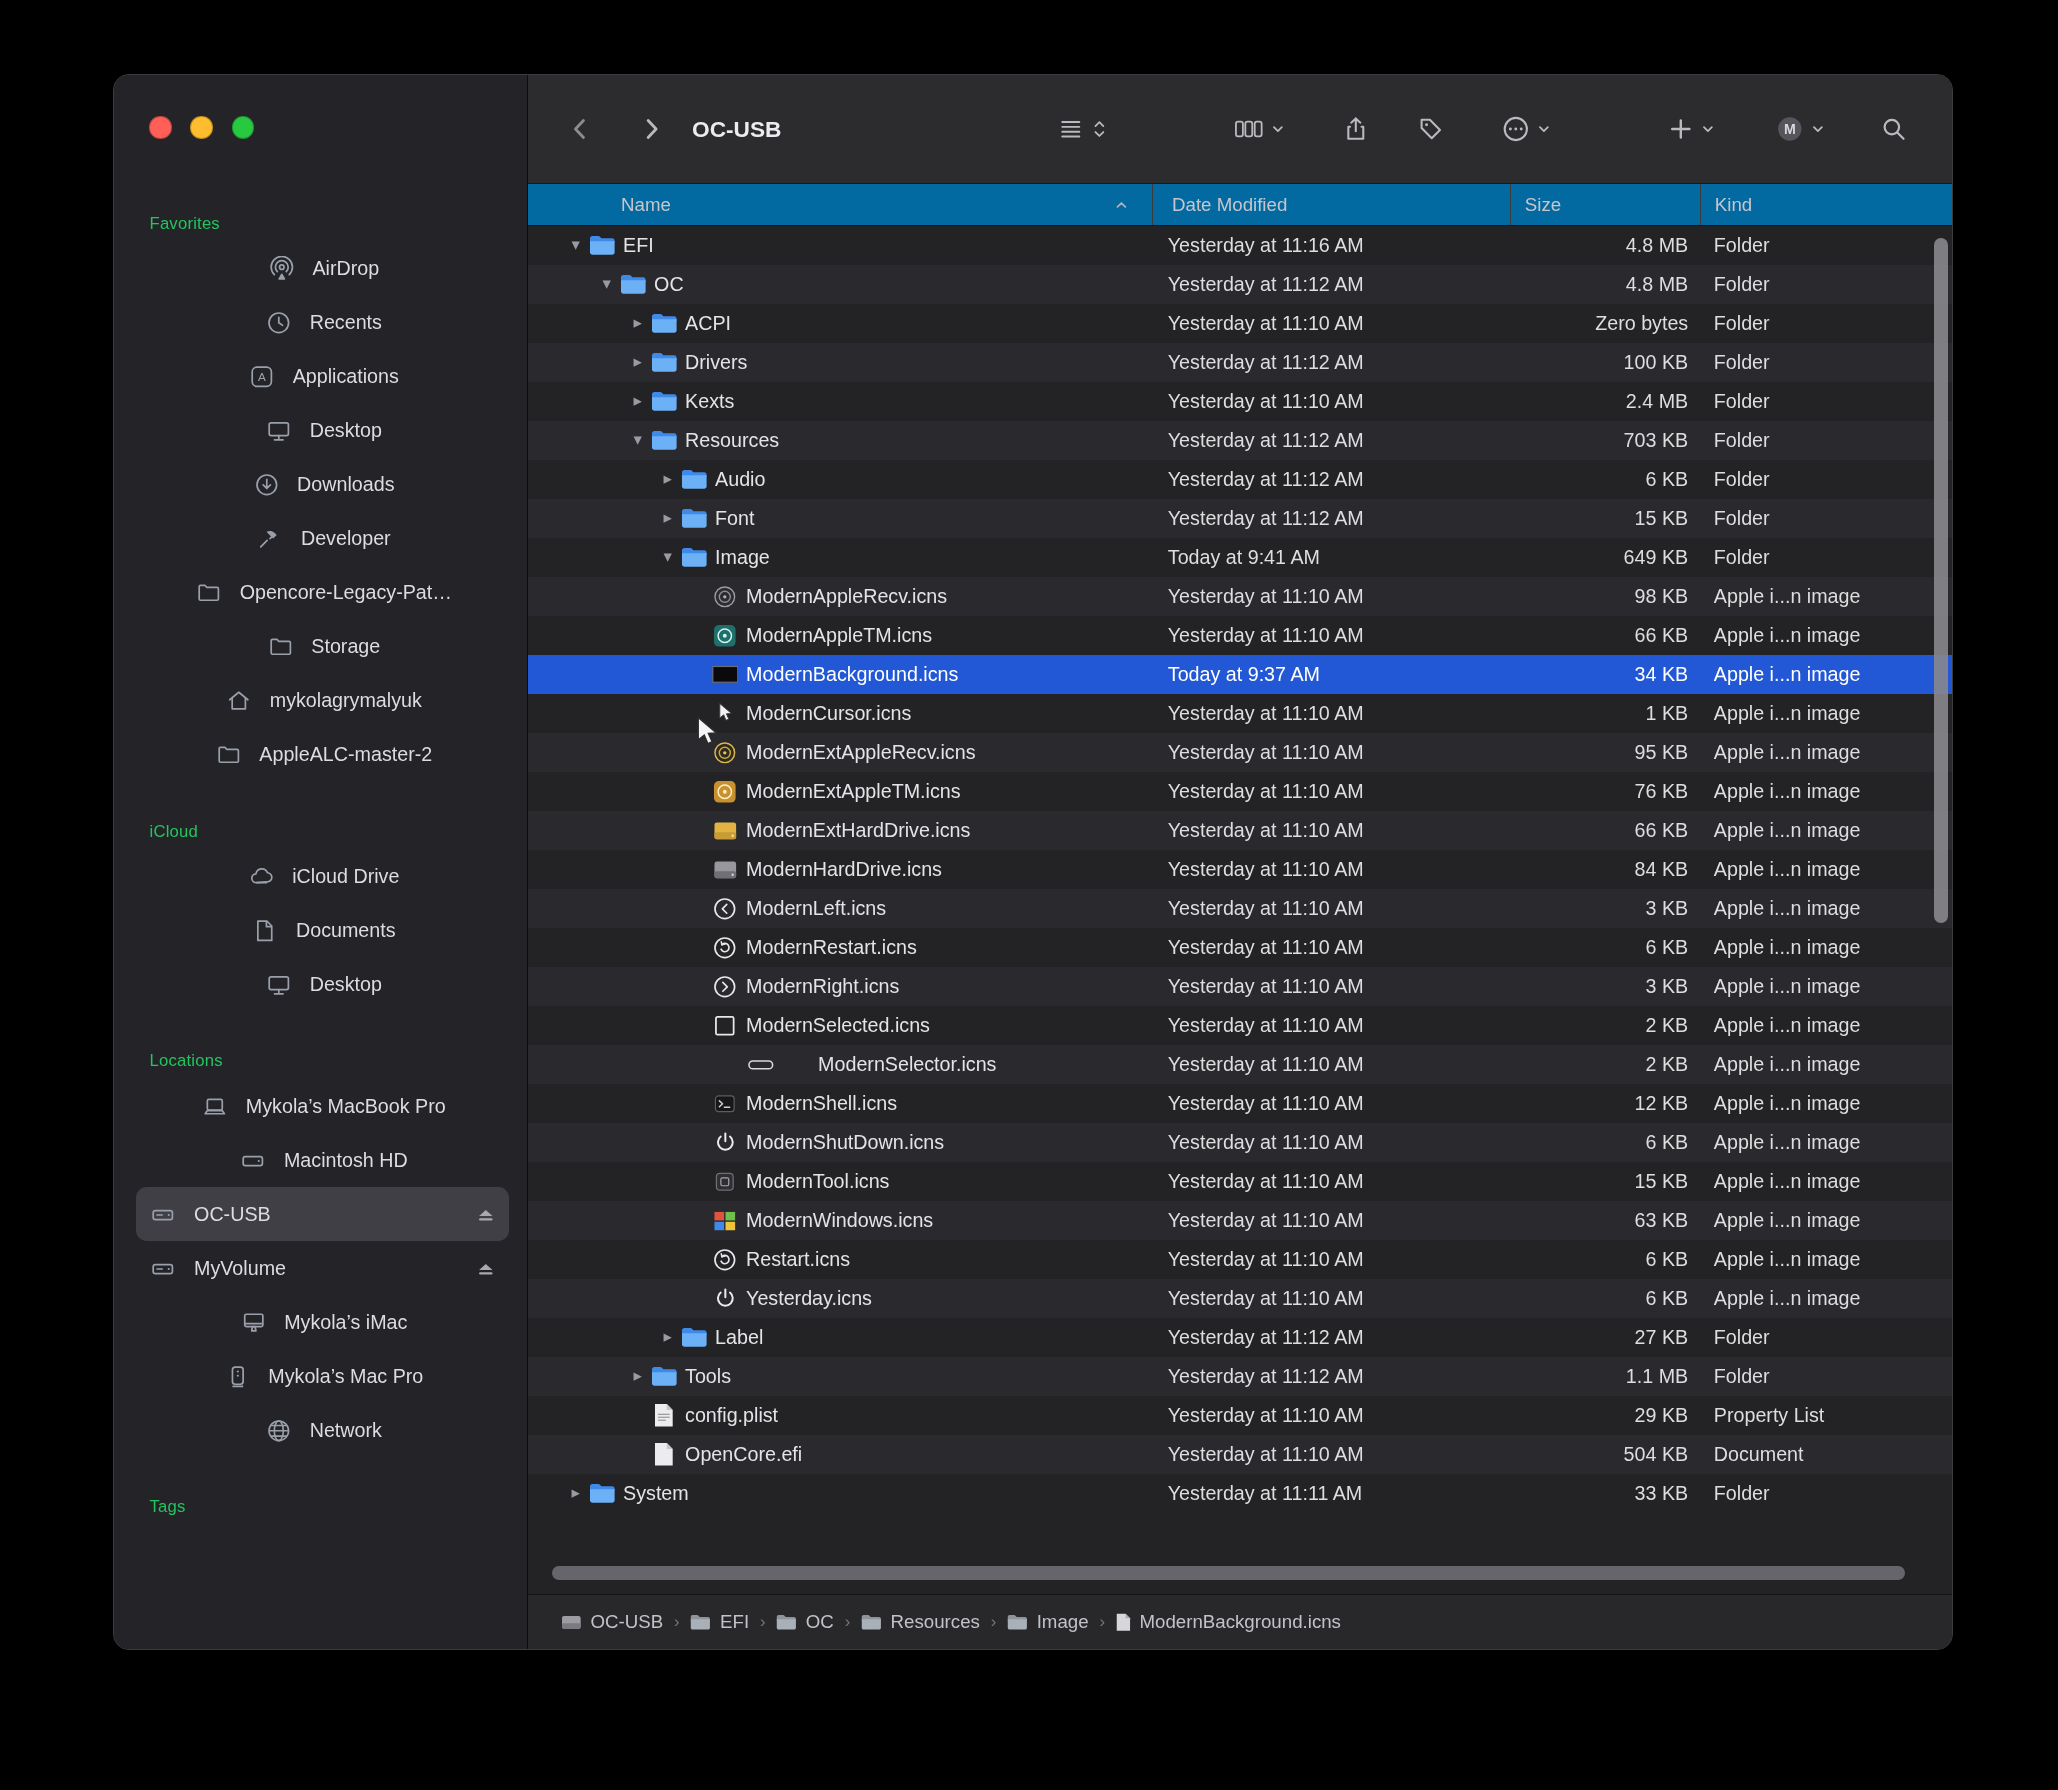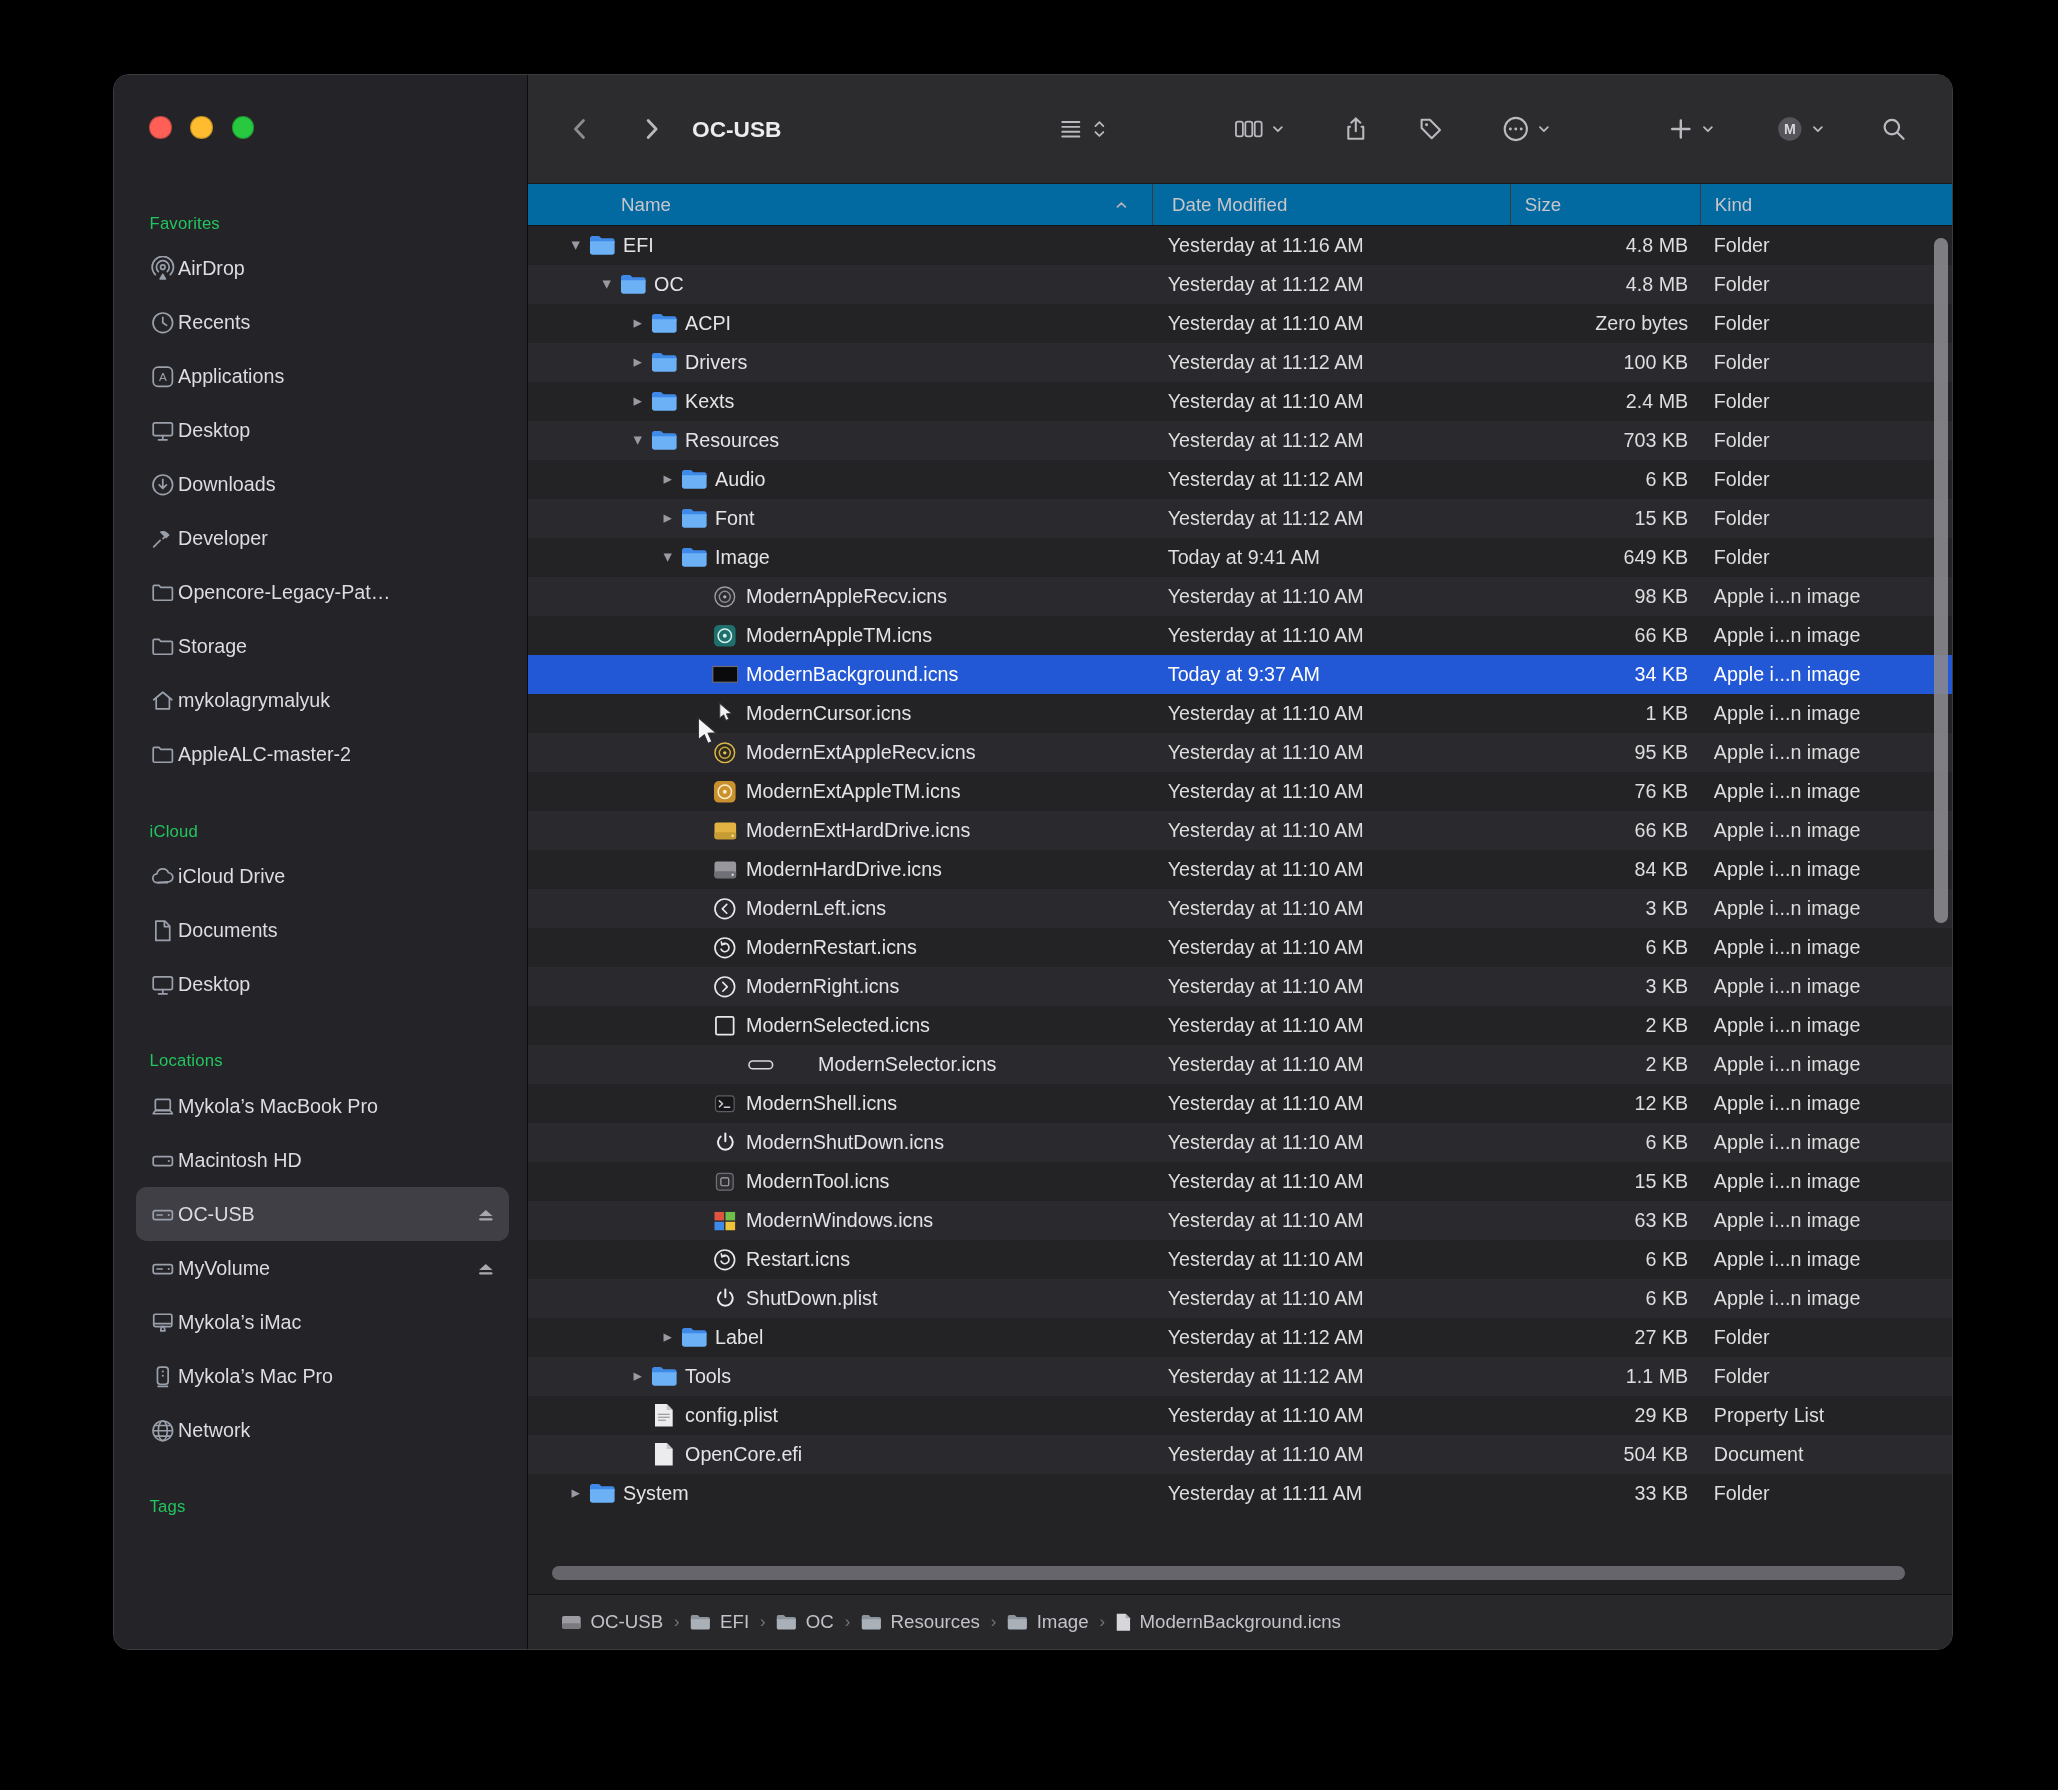--- a/index.html
+++ b/index.html
@@ -17,22 +17,22 @@
   .sidebar{width:413px;flex:none;background:#242428;border-right:1px solid #0c0c0d;position:relative;}
   .traffic{position:absolute;top:41px;left:35px;display:flex;gap:18.7px;}
   .light{width:20.7px;height:20.7px;border-radius:50%;border:1px solid rgba(0,0,0,.25);}
   .light.red{background:#ff5f57;}
   .light.yellow{background:#febc2e;}
   .light.green{background:#28c840;}
   .sb-sections{padding:99px 17.7px 0 21.7px;}
   .sb-section{margin-bottom:25.6px;}
   .sb-header{font-size:16.7px;font-weight:400;color:#22c55e;padding:7.9px 0 7.9px 13.8px;letter-spacing:0.2px;margin-top:32px;}
   .sb-item{
-    height:54px;display:flex;align-items:center;gap:1px;padding:0 11.8px 0 13.8px;
-    border-radius:10.8px;font-size:19.7px;color:#dcdce1;white-space:nowrap;overflow:hidden;
+    height:54px;display:flex;align-items:center;gap:17px;padding:0 11.8px 0 13.8px;
+    border-radius:10.8px;font-size:19.7px;color:#dcdce1;white-space:nowrap;overflow:hidden;justify-content:center;
   }
   .sb-item.selected{background:var(--sb-selected,#3f3f45);}
   .sb-item .icon{width:27.6px;height:27.6px;flex:none;display:flex;align-items:center;justify-content:center;color:#9aa0ab;}
   .sb-item .sb-label{overflow:hidden;text-overflow:ellipsis;}
   .sb-item .eject{margin-left:auto;color:#a8a8ae;width:23.6px;flex:none;display:flex;justify-content:center;}
   
   .main{flex:1;display:flex;flex-direction:column;position:relative;background:#232326;min-width:0;}
   .toolbar{height:108px;flex:none;background:#2c2c2e;border-bottom:1px solid #1a1a1c;position:relative;}
   .tb{position:absolute;top:50%;transform:translateY(-50%);background:none;border:none;padding:0;margin:0;
       color:#b9b9bf;display:flex;align-items:center;gap:6.9px;cursor:default;}
@@ -831,21 +831,21 @@
         </div>
         <div class="row even">
           <div class="cell name-cell" style="padding-left: 158px;">
             <span class="disc"></span>
             <span class="icon">
               <svg width="22.7" height="22.7" viewBox="0 0 23 23" fill="none" stroke="#ececf0" stroke-width="2" stroke-linecap="round">
                 <path d="M11.5 2.5v8"></path>
                 <path d="M6.8 5.6a7.5 7.5 0 1 0 9.4 0"></path>
               </svg>
             </span>
-            <span>ShutDown.plist</span>
+            <span>Yesterday.icns</span>
           </div>
           <div class="cell date-cell">Yesterday at 11:10 AM</div>
           <div class="cell size-cell">6 KB</div>
           <div class="cell kind-cell">Apple i...n image</div>
         </div>
         <div class="row odd">
           <div class="cell name-cell" style="padding-left: 127px;">
             <span class="disc">▸</span>
             <span class="icon">
               <svg width="26.6" height="20.7" viewBox="0 0 27 21">

